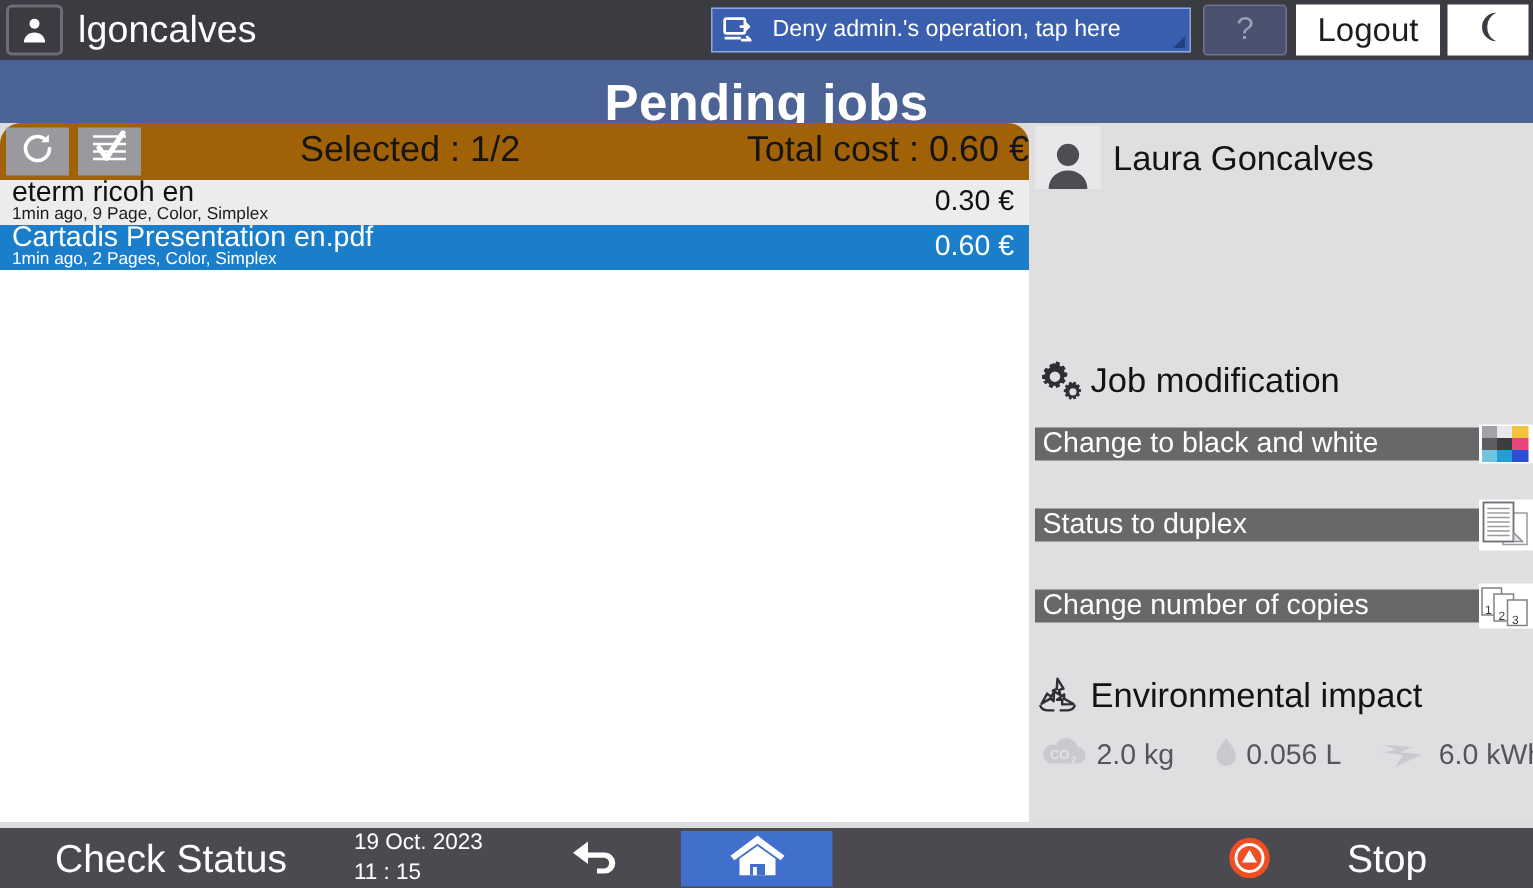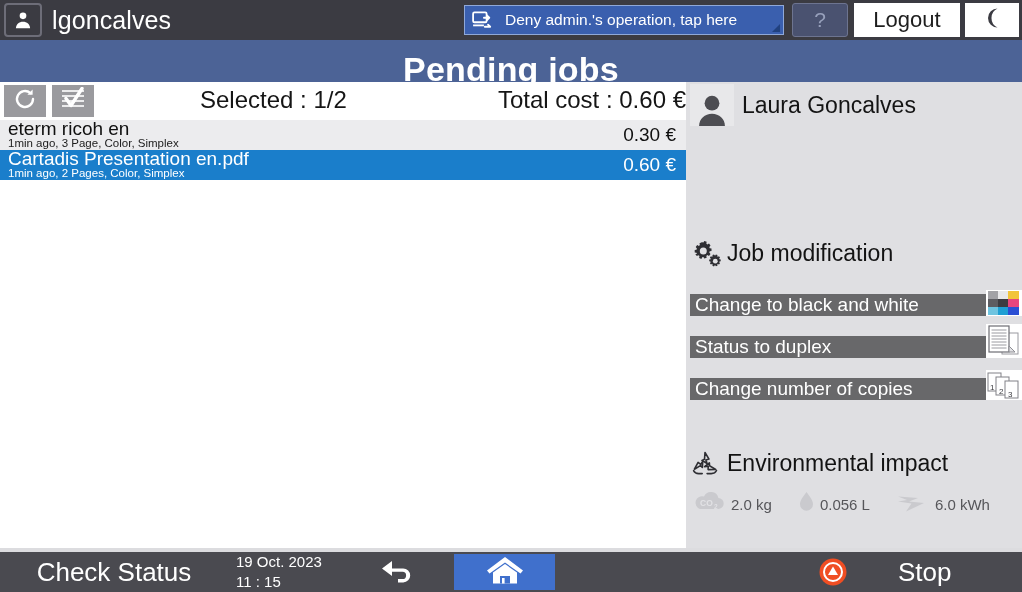--- a/index.html
+++ b/index.html
@@ -53,21 +53,21 @@
   }
 
   .help-btn {
     width: 54px; height: 32px; flex: none;
     background: #4a5270; border: 1px solid #6d7490; border-radius: 3px;
     color: #97a0bb; font-size: 21px;
     display: flex; align-items: center; justify-content: center;
     margin-right: 6px;
   }
   .logout-btn {
-    width: 106px; height: 34px; flex: none;
+    width: 96px; height: 34px; flex: none;
     background: #ffffff; color: #1d1d1d; font-size: 22px;
     display: flex; align-items: center; justify-content: center;
     margin-right: 5px;
   }
   .moon-btn {
     width: 54px; height: 34px; flex: none; margin-right: 3px;
     background: #ffffff;
     display: flex; align-items: center; justify-content: center;
   }
 
@@ -79,21 +79,22 @@
   }
   .titlebar .t {
     color: #ffffff; font-size: 34px; font-weight: bold; line-height: 1;
     letter-spacing: .2px;
     margin-top: 15px;
   }
 
   
   .leftcol {
     position: absolute; left: 0; top: 82px; width: 686px; height: 466px;
-    background: #ffffff;
+    background: #a16207;
+    border-radius: 14px;
   }
   .ltoolbar {
     position: relative; height: 38px; width: 686px;
     display: flex; align-items: center;
   }
   .iconbtn {
     width: 42px; height: 32px; margin-left: 4px;
     background: #9a9a9e;
     display: flex; align-items: center; justify-content: center;
     flex: none;
@@ -158,41 +159,41 @@
   .sect-head .sh-icon { flex: none; display: flex; }
   .sect-head .sh-text {
     font-size: 23px; color: #131313; margin-left: 3px; white-space: nowrap;
   }
   #jobmod-head { top: 158px; }
   #env-head { top: 368px; }
   #env-head .sh-text { margin-left: 7px; }
 
   .modlist { position: absolute; left: 4px; top: 194px; width: 332px; }
   .modrow {
-    position: relative; height: 40px; width: 332px; margin-bottom: 2px;
-    display: flex; align-items: flex-end;
+    position: relative; height: 40px; width: 332px; margin-bottom: 14px;
+    display: flex; align-items: center;
   }
   .modrow .mlabel {
     width: 296px; background: #68686a; color: #ffffff;
     font-size: 19px; display: flex; align-items: center;
     padding-left: 5px; box-sizing: border-box; flex: none;
   }
   .modrow .mthumb {
     width: 36px; background: #ffffff; flex: none;
     display: flex; align-items: center; justify-content: center;
     overflow: hidden;
   }
 
   .envrow {
     position: absolute; left: 4px; top: 406px; width: 330px; height: 32px;
     display: flex; align-items: center;
   }
   .envitem { display: flex; align-items: center; flex: none; }
   .envitem .ev {
-    font-size: 15px; color: #56565a; margin-left: 5px; white-space: nowrap;
+    font-size: 19px; color: #56565a; margin-left: 5px; white-space: nowrap;
   }
   .envitem.co2 { margin-left: 2px; }
   .envitem.water { margin-left: 26px; }
   .envitem.energy { margin-left: 26px; }
 
   
   .bottombar {
     position: absolute; left: 0; top: 552px; width: 1022px; height: 40px;
     background: #4a4a50; display: flex; align-items: center;
   }
@@ -296,21 +297,21 @@
           </svg>
         </span>
       </div>
       <div class="sel-label">Selected : 1/2</div>
       <div class="cost-label">Total cost : 0.60 €</div>
     </div>
 
     <div class="joblist">
       <div class="jobrow odd">
         <div class="jname">eterm ricoh en</div>
-        <div class="jmeta">1min ago, 3 Page, Color, Simplex</div>
+        <div class="jmeta">1min ago, 9 Page, Color, Simplex</div>
         <div class="jcost">0.30 €</div>
       </div>
       <div class="jobrow sel">
         <div class="jname">Cartadis Presentation en.pdf</div>
         <div class="jmeta">1min ago, 2 Pages, Color, Simplex</div>
         <div class="jcost">0.60 €</div>
       </div>
     </div>
   </div>
 

